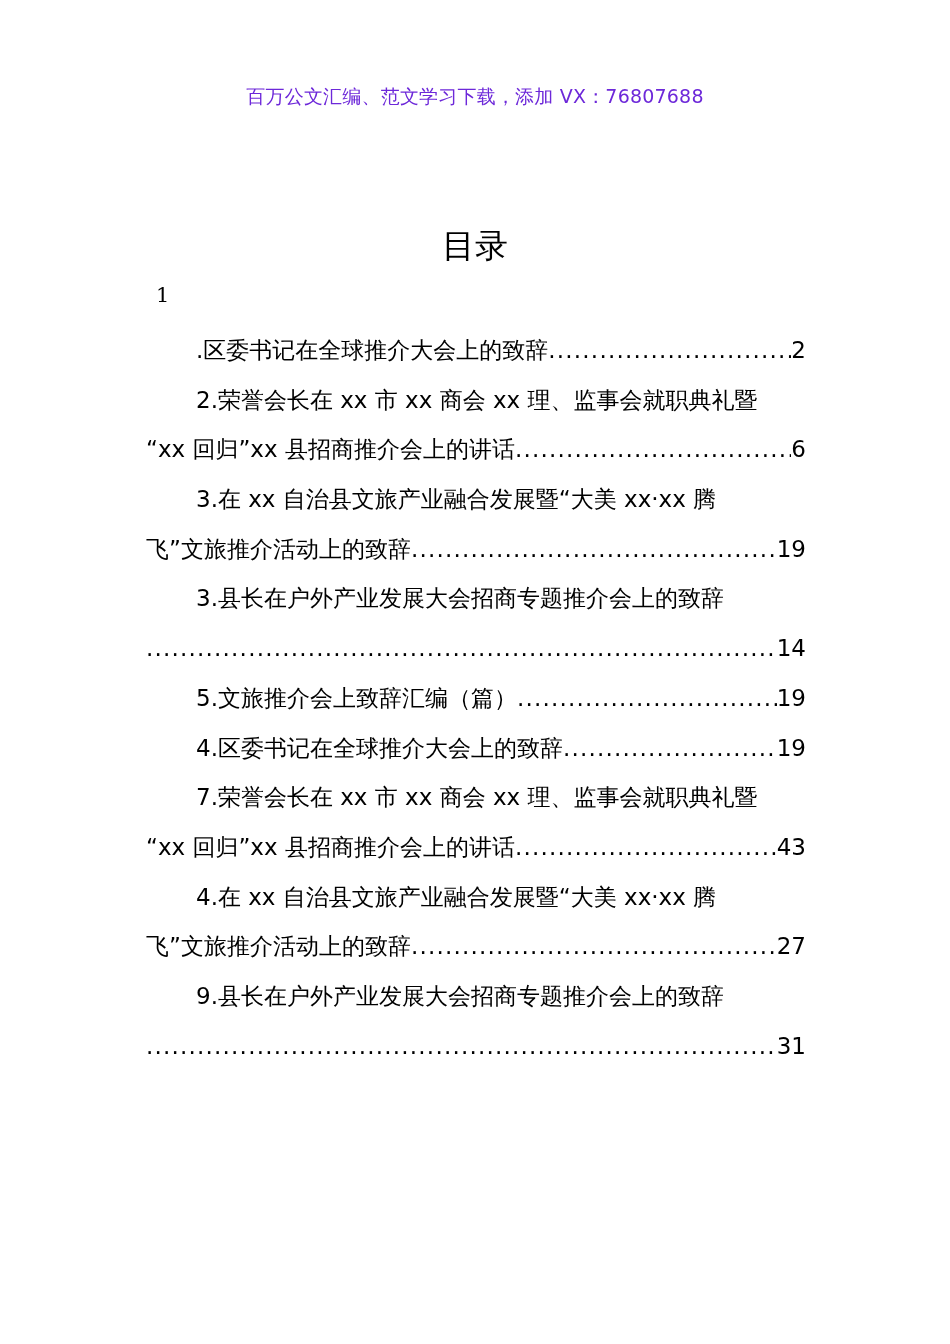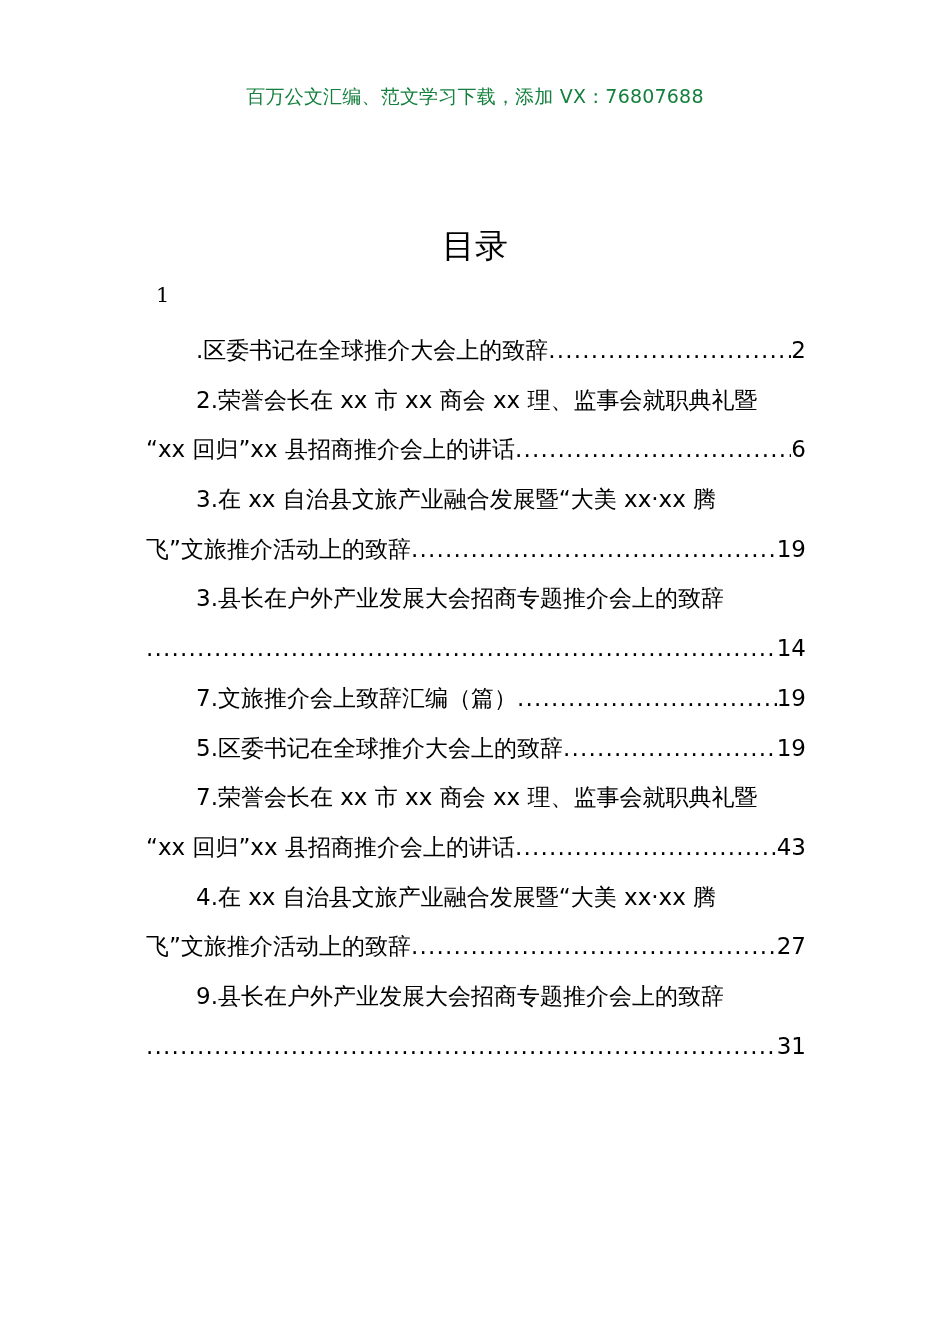--- a/index.html
+++ b/index.html
@@ -1,19 +1,19 @@
 <!DOCTYPE html>
 <html><head>
 <meta charset="utf-8">
 <style>
   html, body { margin:0; padding:0; background:#ffffff; }
   body { width:950px; height:1344px; position:relative; overflow:hidden;
          font-family:"DejaVu Sans","Liberation Sans",sans-serif; color:#000; }
   .header { position:absolute; left:0; width:950px; top:84px; text-align:center;
-            font-size:19px; color:#15803d; letter-spacing:0.2px; }
+            font-size:19px; color:#6d28d9; letter-spacing:0.2px; }
   .title { position:absolute; left:0; width:950px; top:224px; text-align:center;
            font-size:33px; color:#000;font-family:Liberation Serif, serif; }
   .one { position:absolute; left:156px; top:283px; font-family:"DejaVu Serif","Liberation Serif",serif;
          font-size:21px; }
   .toc { position:absolute; left:146px; width:660px; top:326px; }
   .line { height:49.7px; line-height:49.7px; font-size:23px; white-space:nowrap;
           display:flex; align-items:baseline; overflow:hidden; }
   .line.indent { padding-left:50px; }
   .line .txt { flex:0 0 auto; }
   .line .dots { flex:1 1 auto; overflow:hidden; white-space:nowrap; letter-spacing:1.2px; }
@@ -56,27 +56,27 @@
   <div class="line indent">
     <span class="txt">3.县长在户外产业发展大会招商专题推介会上的致辞</span>
   </div>
   <div class="line">
     <span class="txt"></span>
     <span class="dots"></span>
     <span class="pg">14</span>
   </div>
 
   <div class="line indent">
-    <span class="txt">7.文旅推介会上致辞汇编（篇）</span>
+    <span class="txt">5.文旅推介会上致辞汇编（篇）</span>
     <span class="dots"></span>
     <span class="pg">19</span>
   </div>
 
   <div class="line indent">
-    <span class="txt">5.区委书记在全球推介大会上的致辞</span>
+    <span class="txt">4.区委书记在全球推介大会上的致辞</span>
     <span class="dots"></span>
     <span class="pg">19</span>
   </div>
 
   <div class="line indent">
     <span class="txt">7.荣誉会长在 xx 市 xx 商会 xx 理、监事会就职典礼暨</span>
   </div>
   <div class="line">
     <span class="txt">“xx 回归”xx 县招商推介会上的讲话</span>
     <span class="dots"></span>

